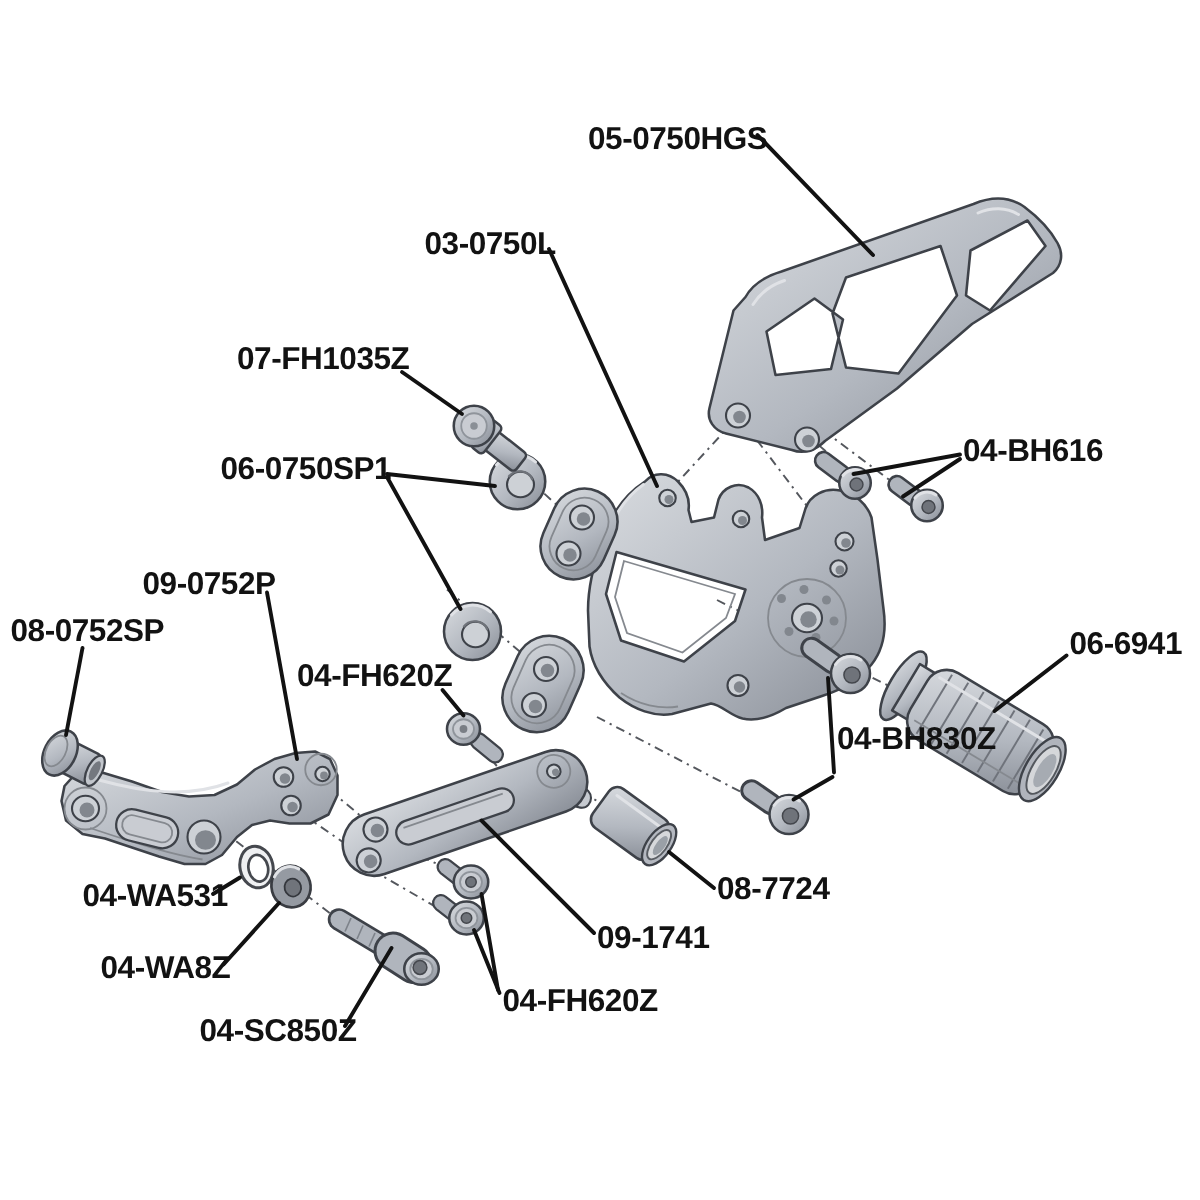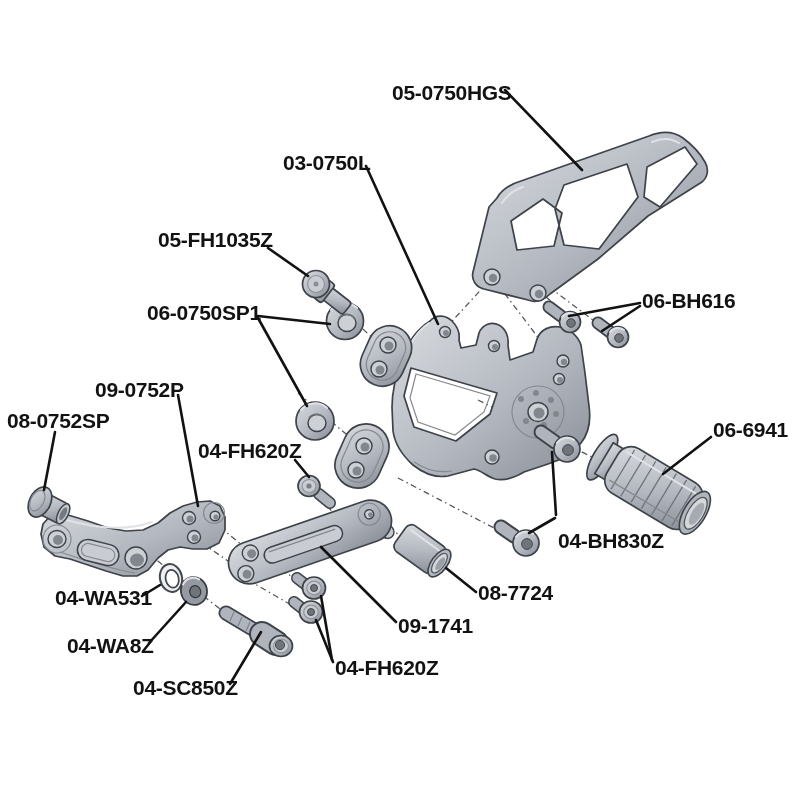--- a/index.html
+++ b/index.html
@@ -345,28 +345,28 @@
       <line class="leader" x1="333" y1="662" x2="316" y2="620"></line>
       <line class="leader" x1="332" y1="660" x2="321" y2="596"></line>
       <line class="leader" x1="142" y1="596" x2="160" y2="585"></line>
       <line class="leader" x1="149" y1="643" x2="186" y2="602"></line>
       <line class="leader" x1="230" y1="684" x2="261" y2="632"></line>
     </g>
   </svg>
 
   <div class="part-label" style="left:392px;top:82px">05-0750HGS</div>
   <div class="part-label" style="left:283px;top:152px">03-0750L</div>
-  <div class="part-label" style="left:158px;top:229px">05-FH1035Z</div>
+  <div class="part-label" style="left:158px;top:229px">07-FH1035Z</div>
   <div class="part-label" style="left:147px;top:302px">06-0750SP1</div>
-  <div class="part-label" style="left:642px;top:290px">06-BH616</div>
+  <div class="part-label" style="left:642px;top:290px">04-BH616</div>
   <div class="part-label" style="left:95px;top:379px">09-0752P</div>
   <div class="part-label" style="left:7px;top:410px">08-0752SP</div>
   <div class="part-label" style="left:198px;top:440px">04-FH620Z</div>
   <div class="part-label" style="left:713px;top:419px">06-6941</div>
-  <div class="part-label" style="left:558px;top:530px">04-BH830Z</div>
+  <div class="part-label" style="left:558px;top:482px">04-BH830Z</div>
   <div class="part-label" style="left:478px;top:582px">08-7724</div>
   <div class="part-label" style="left:398px;top:615px">09-1741</div>
   <div class="part-label" style="left:335px;top:657px">04-FH620Z</div>
   <div class="part-label" style="left:55px;top:587px">04-WA531</div>
   <div class="part-label" style="left:67px;top:635px">04-WA8Z</div>
   <div class="part-label" style="left:133px;top:677px">04-SC850Z</div>
 
 </div>
 
 </body></html>

